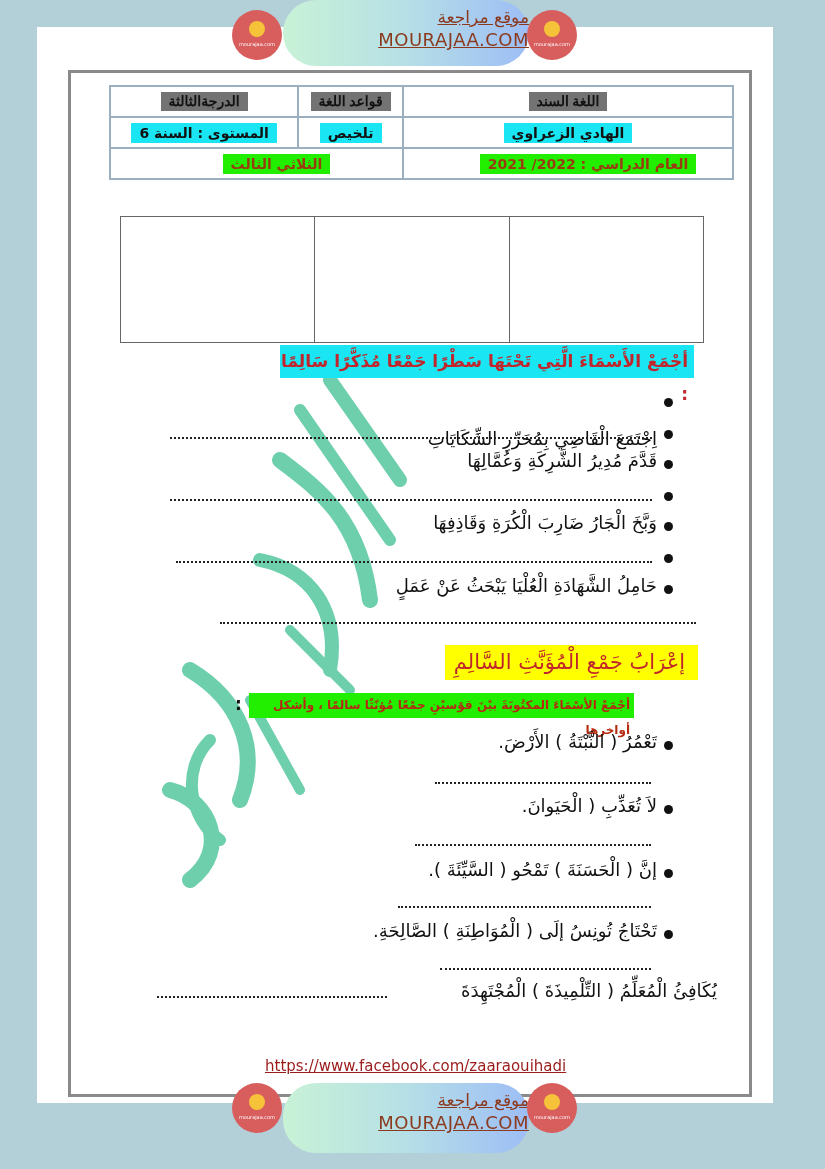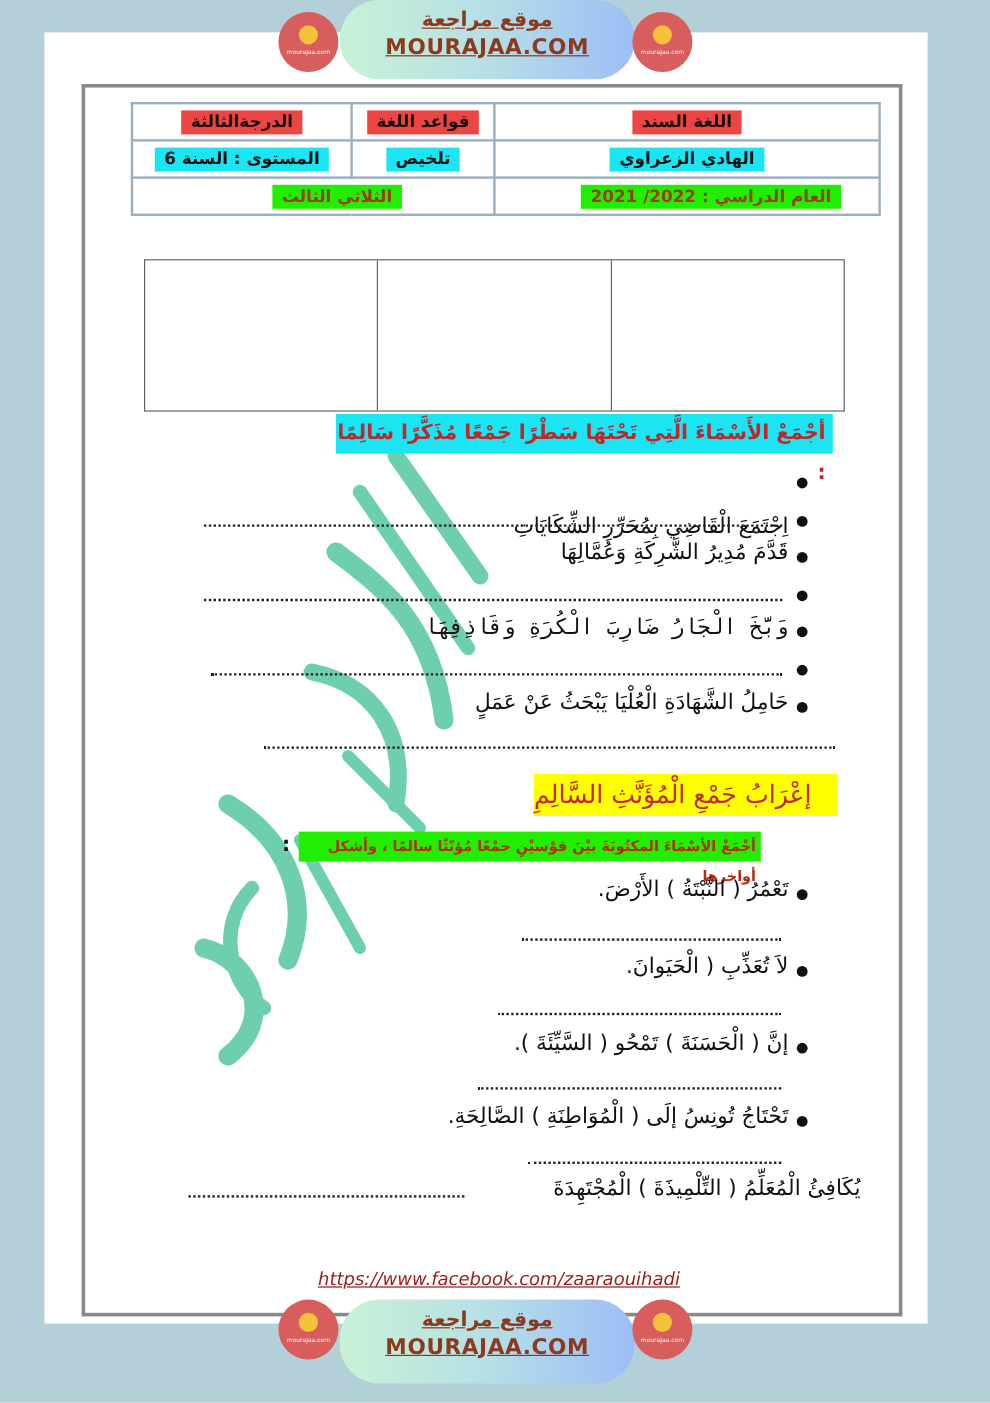--- a/index.html
+++ b/index.html
@@ -1,46 +1,46 @@
 <!DOCTYPE html>
 <html><head>
 <meta charset="utf-8">
 <style>
   html,body{margin:0;padding:0;}
   body{width:825px;height:1169px;position:relative;overflow:hidden;background:#b3d0d9;font-family:"DejaVu Sans",sans-serif;}
   .sheet{position:absolute;left:37px;top:27px;width:736px;height:1076px;background:#fff;}
   .frame{position:absolute;left:68px;top:70px;width:684px;height:1027px;border:3px solid #8a8a8a;border-top-width:3px;box-sizing:border-box;}
   
-  .pill{position:absolute;width:246px;height:66px;border-radius:33px;background:linear-gradient(90deg,#c8f2d6 0%,#b6dfe6 50%,#9dbdf6 100%);text-align:center;color:#8b3a1e;font-family:"DejaVu Sans",sans-serif;font-weight:bold;}
+  .pill{position:absolute;width:246px;height:66px;border-radius:33px;background:linear-gradient(90deg,#c8f2d6 0%,#b6dfe6 50%,#9dbdf6 100%);text-align:right;color:#8b3a1e;font-family:"DejaVu Sans",sans-serif;font-weight:normal;}
   .pill .ar{display:block;font-size:17px;margin-top:7px;text-decoration:underline;}
   .pill .en{display:block;font-size:18px;margin-top:2px;text-decoration:underline;letter-spacing:0.5px;}
   .logo{position:absolute;width:50px;height:50px;border-radius:50%;background:#d85d5d;}
   .logo .dot{position:absolute;left:17px;top:11px;width:16px;height:16px;border-radius:50%;background:#f5c23a;}
   .logo .cap{position:absolute;left:0;right:0;top:31px;font-size:5px;color:#fff;text-align:center;line-height:6px;}
   
   table.hdr{position:absolute;left:109px;top:85px;width:625px;border-collapse:collapse;direction:rtl;}
   table.hdr td{border:2px solid #9ab0c0;height:29px;text-align:center;font-weight:bold;font-size:14px;color:#111;padding:0;}
   .hl{padding:2px 8px;}
-  .yel{background:#ef4444;}
+  .yel{background:#737373;font-family:Liberation Serif, serif;}
   .cyn{background:#19e6f2;}
   .grn{background:#22ee00;color:#9b3b10;font-weight:bold;margin-left:40px;}
   
   .box{position:absolute;left:120px;top:216px;width:584px;height:127px;border:1.5px solid #666;box-sizing:border-box;display:flex;}
   .box div{flex:1;border-right:1.5px solid #666;}
   .box div:last-child{border-right:none;}
   
   .title1{position:absolute;left:280px;top:345px;height:33px;width:414px;background:#19e6f2;color:#c0262b;font-weight:bold;font-size:17px;direction:rtl;text-align:right;line-height:33px;padding-right:6px;box-sizing:border-box;}
-  .title2{position:absolute;left:445px;top:645px;height:35px;width:253px;background:#ffff00;color:#c0262b;font-size:21px;direction:rtl;text-align:left;line-height:35px;padding-right:4px;box-sizing:border-box;}
+  .title2{position:absolute;left:445px;top:645px;height:35px;width:253px;background:#ffff00;color:#c0262b;font-size:21px;direction:rtl;text-align:center;line-height:35px;padding-right:4px;box-sizing:border-box;}
   .title3{position:absolute;left:249px;top:693px;height:25px;width:385px;background:#22ee00;color:#b52a10;font-weight:bold;font-size:12px;direction:rtl;text-align:right;line-height:25px;padding-right:4px;box-sizing:border-box;}
   .colon{position:absolute;font-weight:bold;color:#111;}
   
   .item{position:absolute;direction:rtl;font-size:18px;color:#111;white-space:nowrap;}
   .bullet{position:absolute;width:9px;height:9px;border-radius:50%;background:#111;}
   .dots{position:absolute;border-bottom:2px dotted #222;height:0;}
-  .fb{position:absolute;left:265px;top:1057px;font-size:15px;color:#9b1b1b;text-decoration:underline;font-family:"DejaVu Sans",sans-serif;font-style:italic;}
+  .fb{position:absolute;left:265px;top:1057px;font-size:15px;color:#9b1b1b;text-decoration:underline;font-family:"DejaVu Sans",sans-serif;}
   .wm{position:absolute;left:150px;top:370px;width:260px;height:520px;pointer-events:none;}
 </style>
 </head>
 <body>
 
 <div class="sheet"></div>
 <div class="frame"></div>
 
 <div class="logo" style="left:232px;top:10px;">
     <div class="dot"></div>
@@ -100,21 +100,21 @@
 <div class="item" style="right:168px;top:388px;margin-top:40px;">اِجْتَمَعَ الْقَاضِي بِمُحَرِّرِ الشِّكَايَاتِ</div>
 <div class="bullet" style="left:664px;top:430px;"></div>
 <div class="dots" style="left:170px;top:437px;width:482px;"></div>
 
 <div class="bullet" style="left:664px;top:460px;"></div>
 <div class="item" style="right:168px;top:450px;text-align:center;">قَدَّمَ مُدِيرُ الشَّرِكَةِ وَعُمَّالِهَا</div>
 <div class="bullet" style="left:664px;top:492px;"></div>
 <div class="dots" style="left:170px;top:499px;width:482px;"></div>
 
 <div class="bullet" style="left:664px;top:522px;"></div>
-<div class="item" style="right:168px;top:512px;font-family:Liberation Mono, monospace;">وَبَّخَ الْجَارُ ضَارِبَ الْكُرَةِ وَقَاذِفِهَا</div>
+<div class="item" style="right:168px;top:512px;">وَبَّخَ الْجَارُ ضَارِبَ الْكُرَةِ وَقَاذِفِهَا</div>
 <div class="bullet" style="left:664px;top:554px;"></div>
 <div class="dots" style="left:176px;top:561px;width:476px;"></div>
 
 <div class="bullet" style="left:664px;top:585px;"></div>
 <div class="item" style="right:168px;top:575px;text-align:right;">حَامِلُ الشَّهَادَةِ الْعُلْيَا يَبْحَثُ عَنْ عَمَلٍ</div>
 <div class="dots" style="left:220px;top:622px;width:476px;"></div>
 
 <div class="title2">إعْرَابُ جَمْعِ الْمُؤَنَّثِ السَّالِمِ</div>
 <div class="title3">أجْمَعْ الأسْمَاءَ المكتُوبَةَ بيْنَ قوْسيْنِ جمْعًا مُؤنّثًا سالمًا ، وأشكل أواخرها</div>
 <div class="colon" style="left:235px;top:694px;font-size:17px;">:</div>

